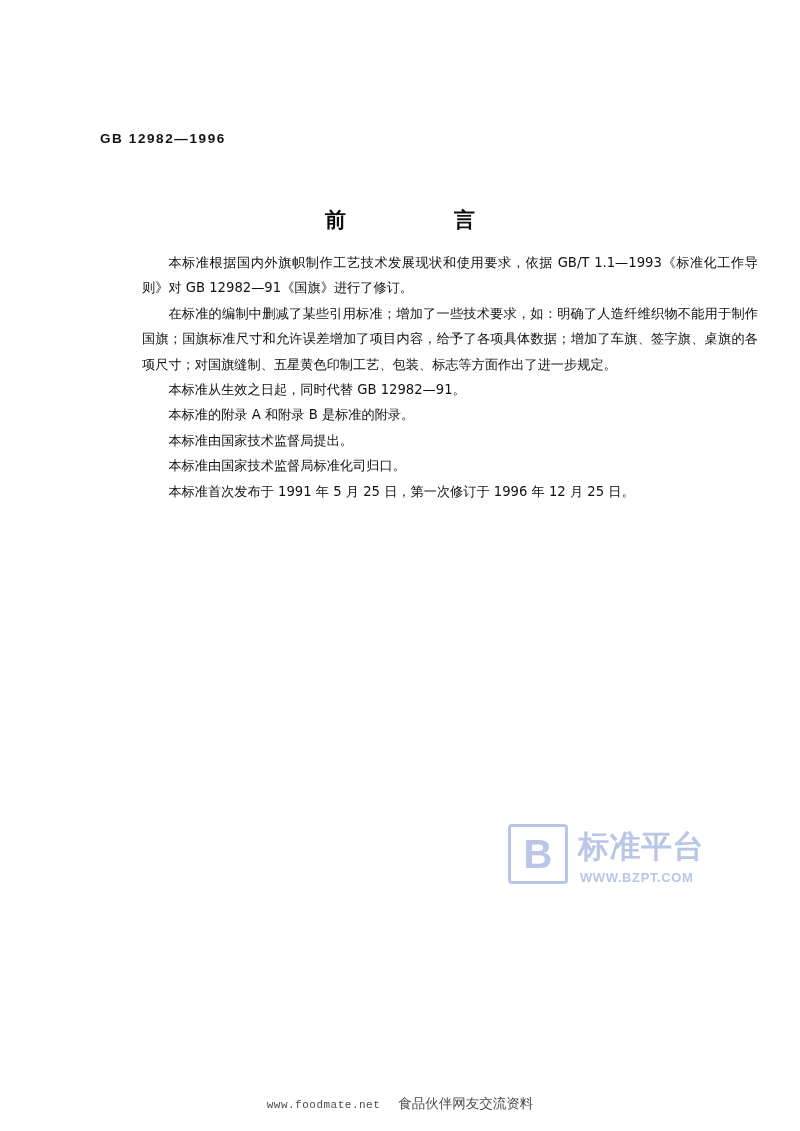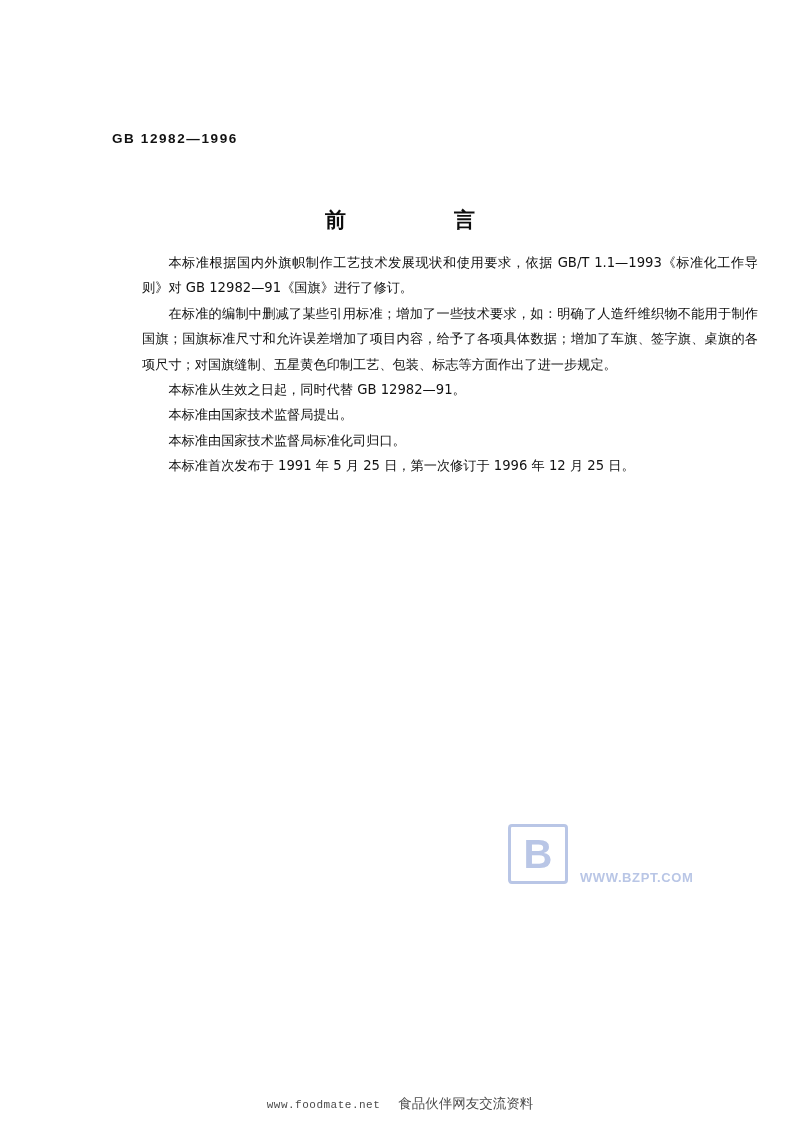--- a/index.html
+++ b/index.html
@@ -17,21 +17,21 @@
   }
   .page {
     position: absolute;
     inset: 0;
     background: #ffffff;
   }
 
   
   .std-number {
     position: absolute;
-    left: 112px;
+    left: 100px;
     top: 131px;
     font-family: "Liberation Sans", sans-serif;
     font-size: 13.5px;
     font-weight: bold;
     letter-spacing: 1.6px;
     color: #111111;
     white-space: nowrap;
   }
 
   
@@ -149,29 +149,31 @@
 <div class="page">
 
   <div class="std-number">GB  12982—1996</div>
 
   <div class="doc-title">前　　言</div>
 
   <div class="body-text">
     <p>本标准根据国内外旗帜制作工艺技术发展现状和使用要求，依据 GB/T 1.1—1993《标准化工作导则》对 GB 12982—91《国旗》进行了修订。</p>
     <p>在标准的编制中删减了某些引用标准；增加了一些技术要求，如：明确了人造纤维织物不能用于制作国旗；国旗标准尺寸和允许误差增加了项目内容，给予了各项具体数据；增加了车旗、签字旗、桌旗的各项尺寸；对国旗缝制、五星黄色印制工艺、包装、标志等方面作出了进一步规定。</p>
     <p>本标准从生效之日起，同时代替 GB 12982—91。</p>
+    <p>本标准的附录 A 和附录 B 是标准的附录。</p>
     <p>本标准由国家技术监督局提出。</p>
     <p>本标准由国家技术监督局标准化司归口。</p>
     <p>本标准首次发布于 1991 年 5 月 25 日，第一次修订于 1996 年 12 月 25 日。</p>
   </div>
 
   <div class="watermark">
     <div class="wm-badge">
       <span>B</span>
     </div>
+    <div class="wm-title">标准平台</div>
     <div class="wm-url">WWW.BZPT.COM</div>
   </div>
 
   <div class="footer">
     <span class="site">www.foodmate.net</span><span class="note">食品伙伴网友交流资料</span>
   </div>
 
 </div>
 
 </body></html>

